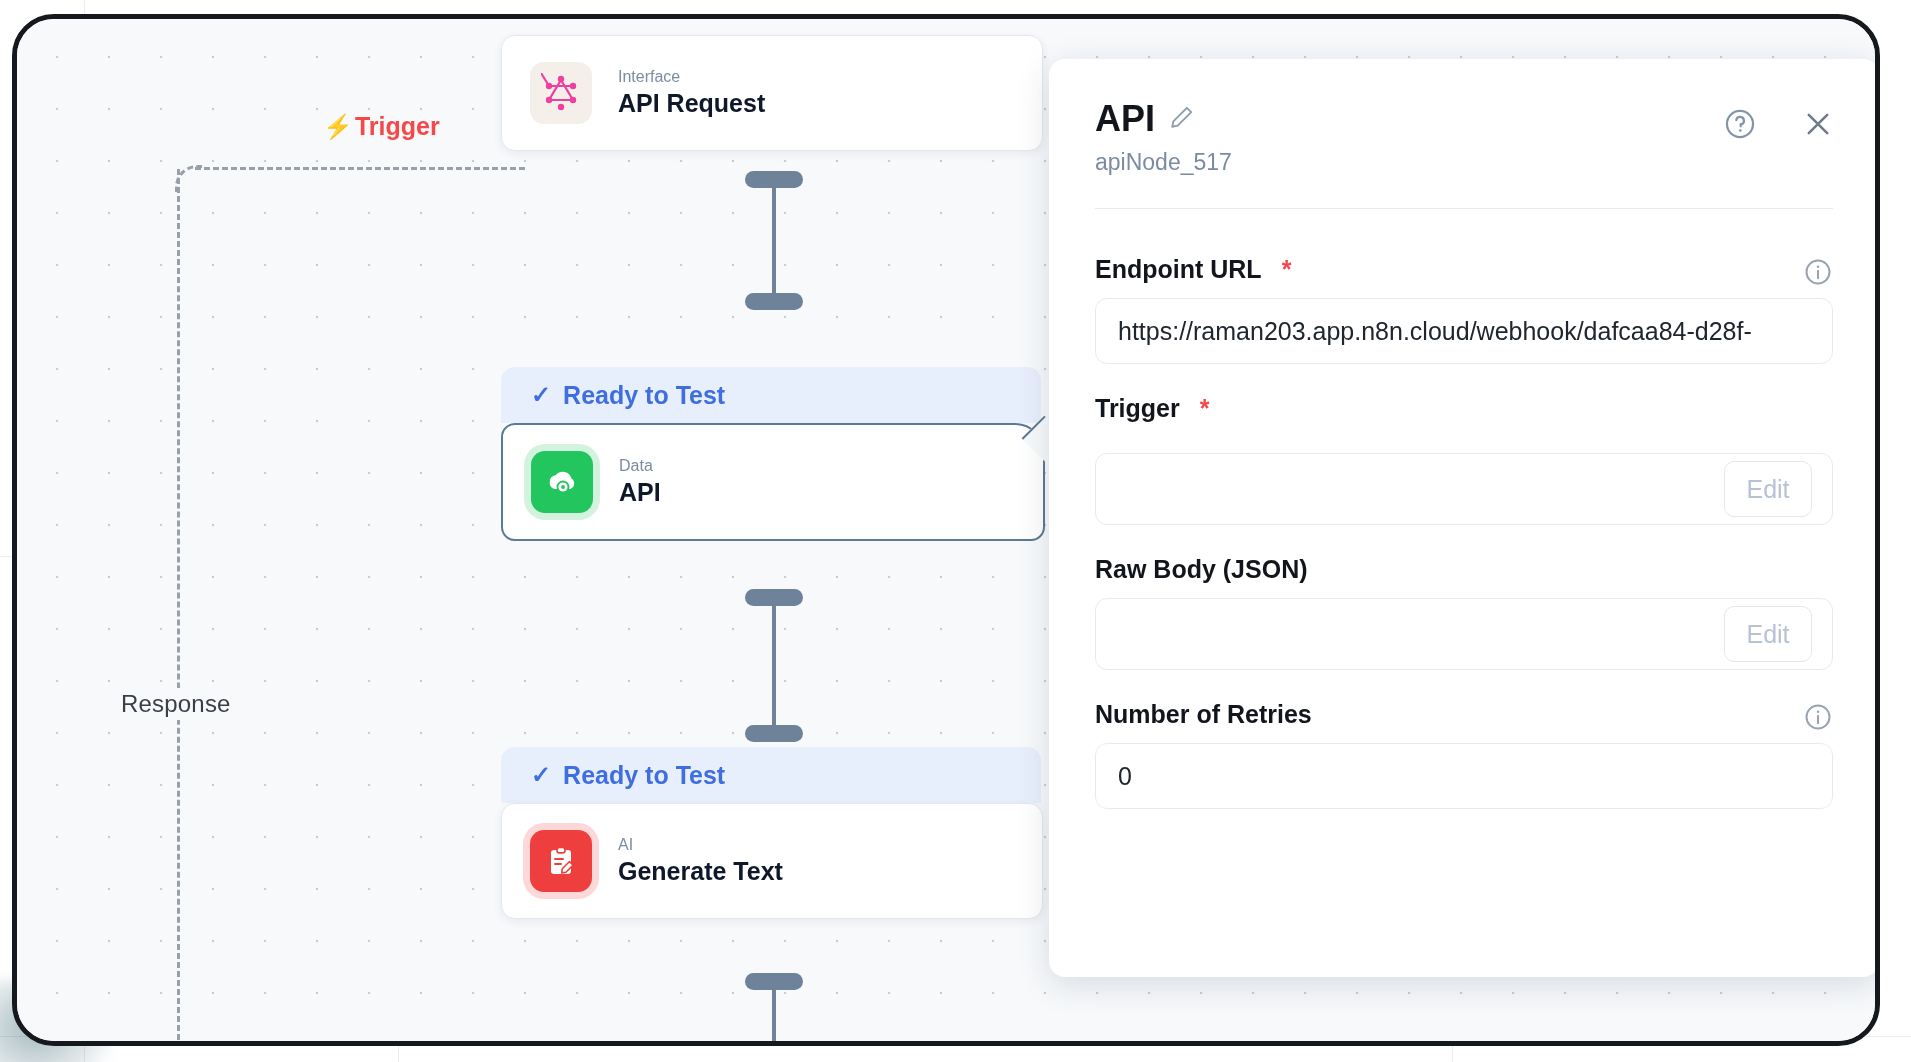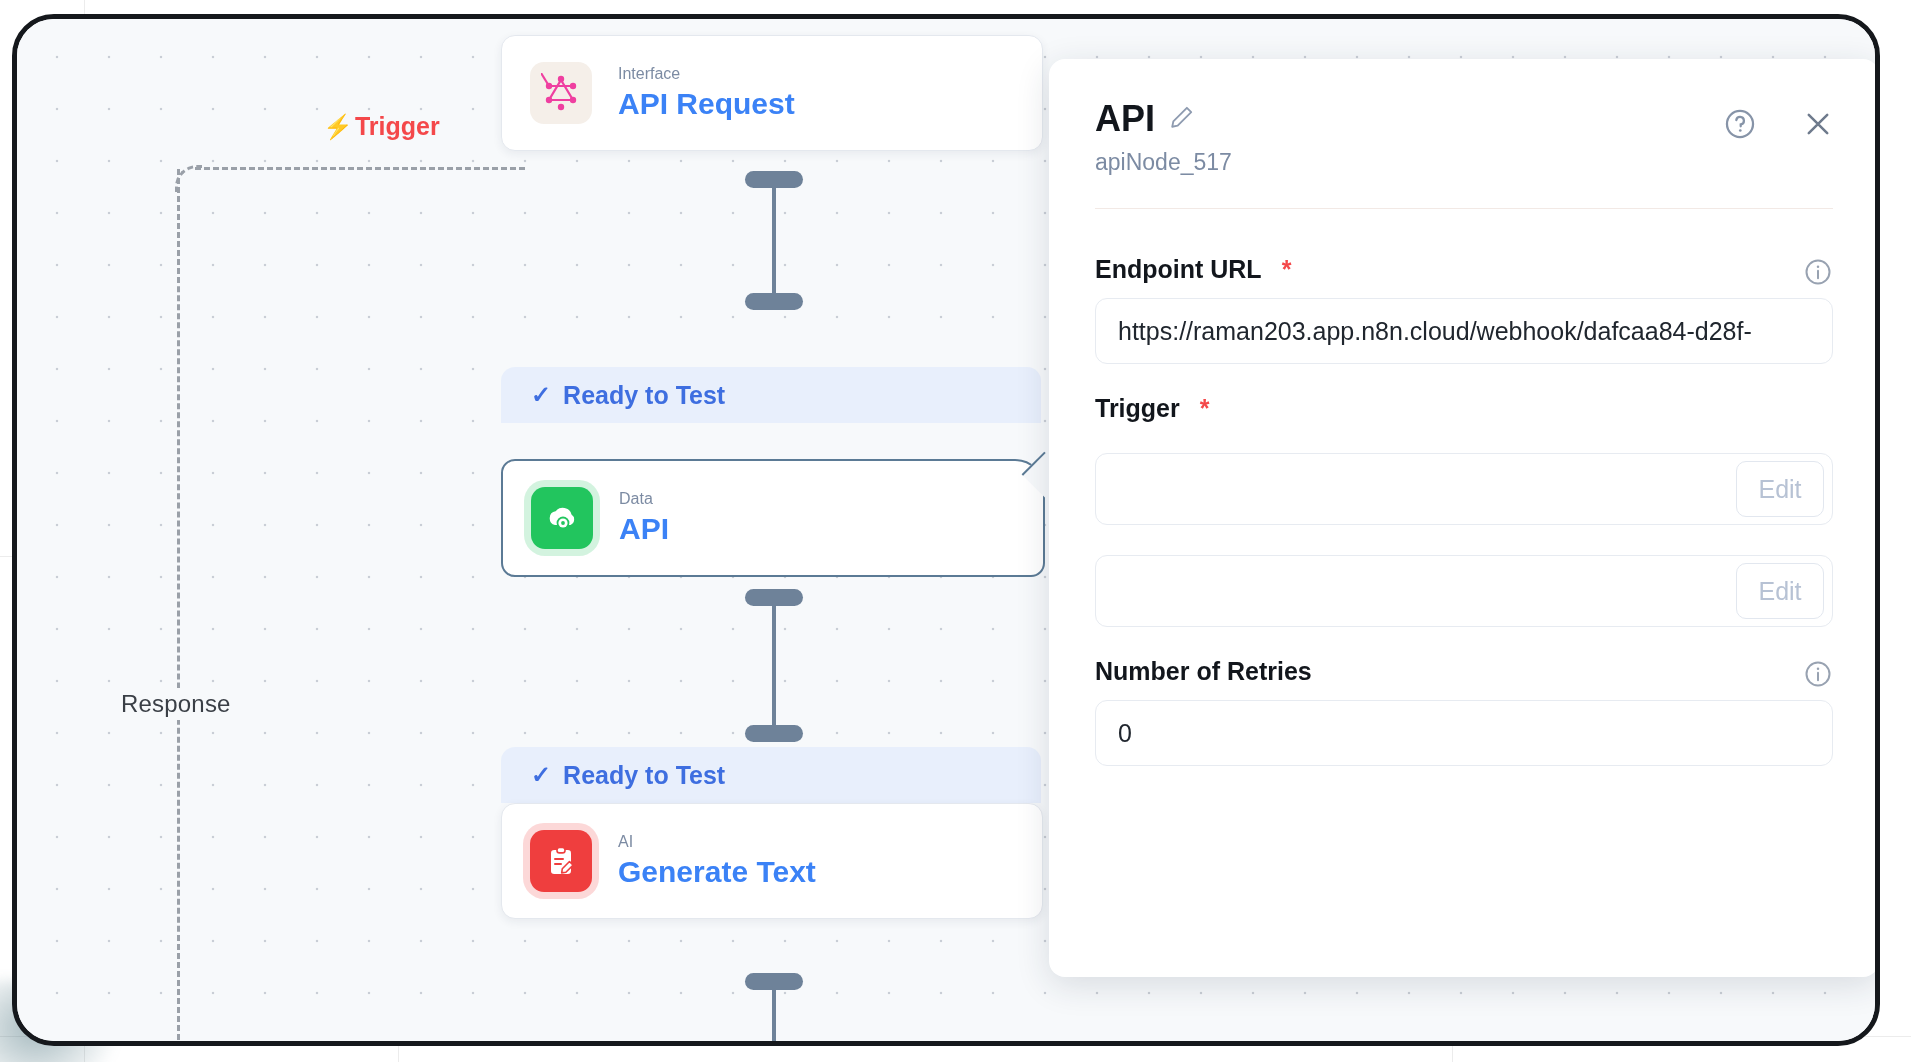--- a/index.html
+++ b/index.html
@@ -73,26 +73,25 @@
     border-radius:14px;
     box-shadow: 0 3px 10px rgba(30,45,70,.07);
   }
   .node-inner { display:flex; align-items:center; gap:26px; padding:26px 28px; }
   .node-icon {
     width:62px; height:62px; border-radius:14px; flex:none;
     display:flex; align-items:center; justify-content:center;
   }
   .node-texts { display:flex; flex-direction:column; gap:4px; }
   .node-kind { font-size:16px; color:#7c8ba3; line-height:1.1; }
-  .node-title { font-size:30px; font-weight:700; color:#3b82f6; line-height:1.15; }
+  .node-title { font-size:25px; font-weight:700; color:#0f172a; line-height:1.15; }
   .node.selected-api {
     border:2px solid #5b7a95;
     border-radius:14px 30px 14px 14px;
     box-shadow:none;
-    margin-top:36px;
   }
   .notch {
     position:absolute; right:-2px; top:-2px; width:32px; height:32px;
     background:#f7f9fb;
     border-left:2px solid #5b7a95;
     transform: rotate(45deg) translate(12px,-12px);
   }
 
   
   .badge {
@@ -138,21 +137,21 @@
   .control {
     margin-top:14px; height:66px; border:1px solid #e7ebf1; border-radius:12px;
     display:flex; align-items:center; padding:0 22px;
     font-size:25px; color:#20262e; background:#fff; box-sizing:border-box;
     position:relative;
   }
   .control.tall { height:72px; }
   .control .value { white-space:nowrap; overflow:hidden; text-overflow:clip; }
   .chev { position:absolute; right:22px; color:#8794a8; }
   .edit-btn {
-    position:absolute; right:8px; top:7px; height:54px; min-width:86px;
+    position:absolute; right:20px; top:7px; height:54px; min-width:86px;
     border:1px solid #e2e7ef; border-radius:10px; background:#fff;
     display:flex; align-items:center; justify-content:center;
     font-size:25px; color:#b7c2d4;
   }
 </style>
 </head>
 <body>
 
 <div id="root">
 
@@ -314,20 +313,23 @@
           </div>
 
           <div class="field">
             <div class="control tall">
               <span class="value"></span>
               <span class="edit-btn">Edit</span>
             </div>
           </div>
 
           <div class="field">
+            <div class="field-label">
+              <span>Raw Body (JSON)</span>
+            </div>
             <div class="control tall">
               <span class="value"></span>
               <span class="edit-btn">Edit</span>
             </div>
           </div>
 
           <div class="field">
             <div class="field-label">
               <span>Number of Retries</span>
             </div>

